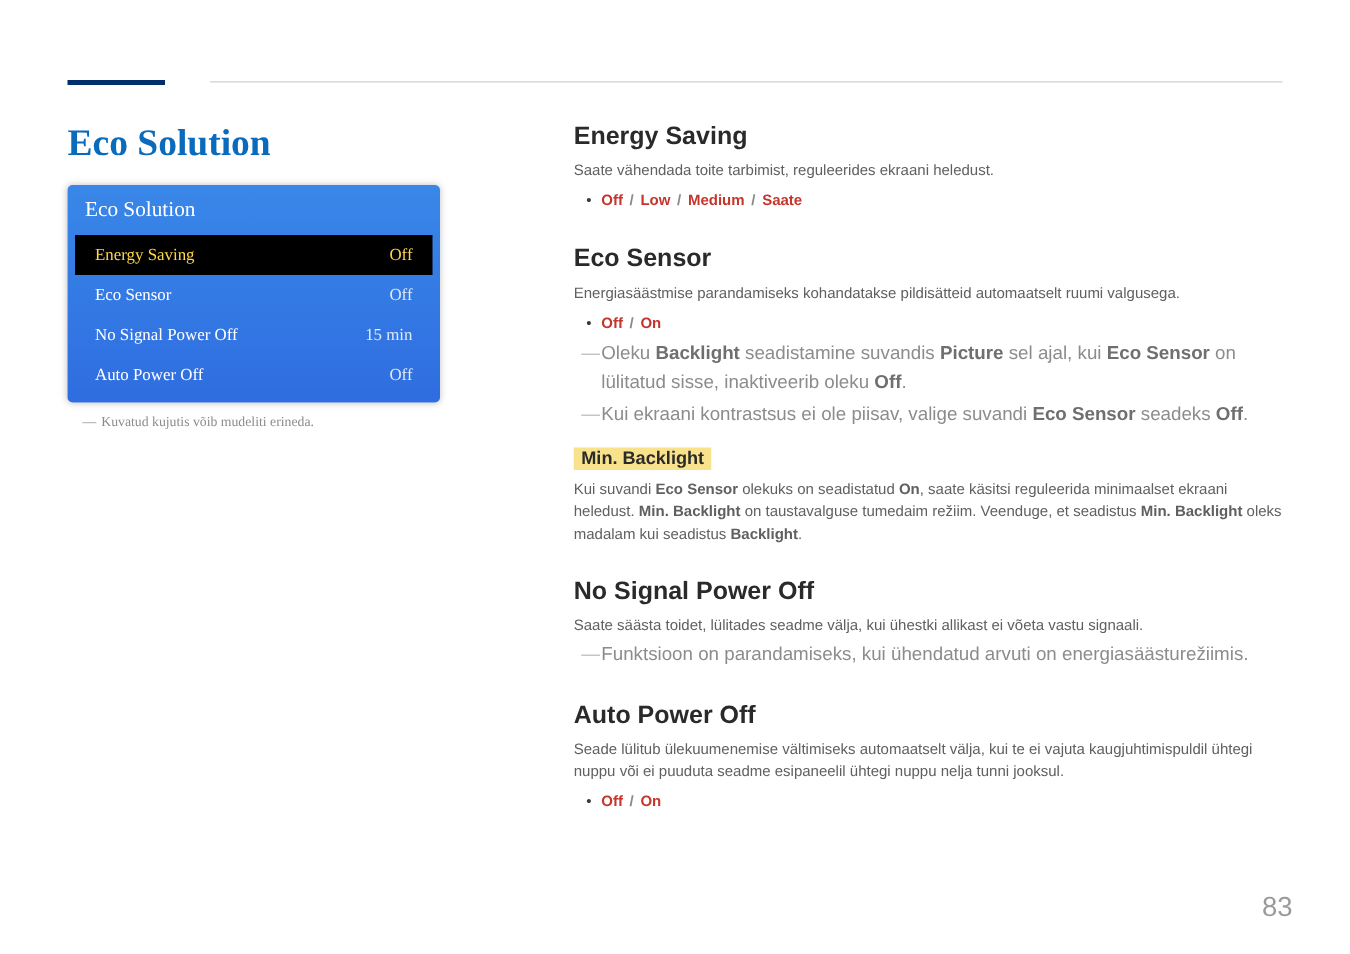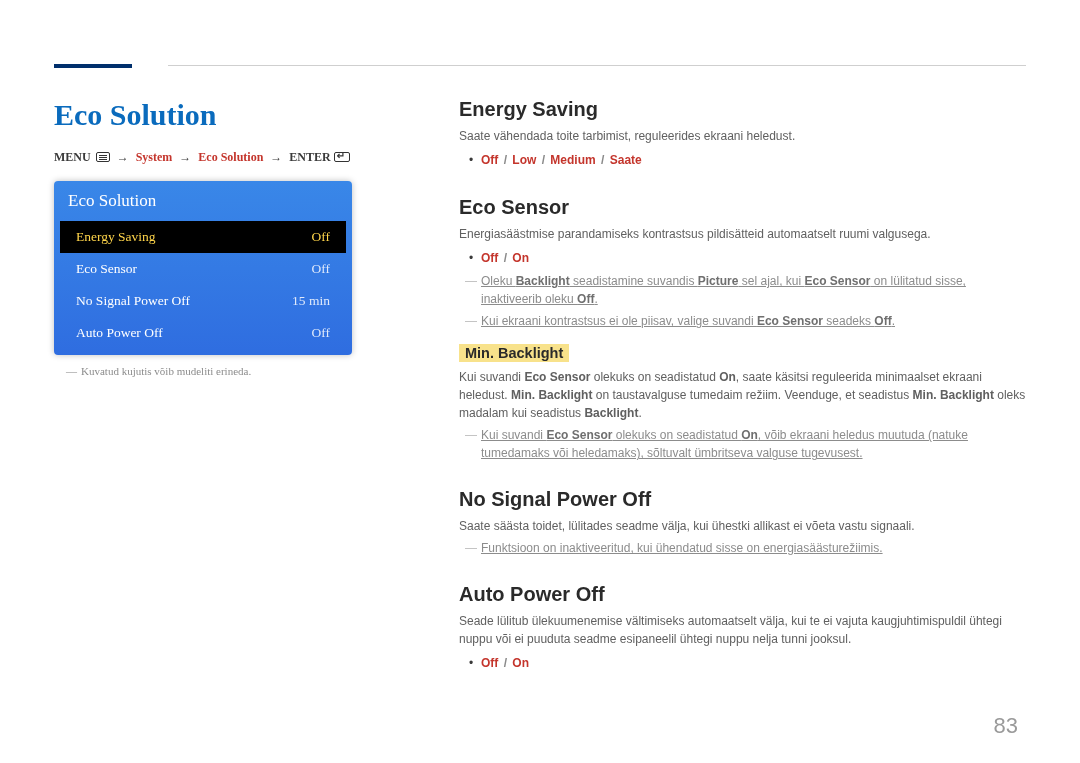--- a/index.html
+++ b/index.html
@@ -101,51 +101,40 @@
   ul.bullets{ list-style:none; margin-top:6px; }
   ul.bullets li{
     font-size:12px; color:#606060; line-height:1.6; padding-left:22px; position:relative;
   }
   ul.bullets li::before{
     content:"•"; position:absolute; left:10px; top:0; color:#3a3a3a;
   }
   .opt-red{ color:#c4352c; font-weight:700; }
   .opt-sep{ color:#8a8a8a; font-weight:700; margin:0 2px; }
   .note-line{
-    font-size:12px; color:#8c8c8c; line-height:1.5; padding-left:22px; position:relative; margin-top:4px;text-decoration:underline;
+    font-size:15px; color:#8c8c8c; line-height:1.5; padding-left:22px; position:relative; margin-top:4px;
   }
   .note-line::before{
     content:"―"; position:absolute; left:6px; top:0; color:#bdbdbd;
   }
   .note-line b{ color:#6f6f6f; font-weight:700; }
   .page-num{
-    position:absolute; bottom:24px; right:62px; font-size:22px; color:#9a9a9a;
+    position:absolute; bottom:24px; right:46px; font-size:22px; color:#9a9a9a;
   }
 </style>
 </head>
 <body>
 
 <div class="top-accent"></div>
 <div class="top-rule"></div>
 
 <div class="page">
   <div class="left-col">
     <div class="page-title">Eco Solution</div>
 
-    <div class="breadcrumb">
-      <span>MENU</span>
-      <span class="menu-icon"></span>
-      <span class="arrow">→</span>
-      <span class="red">System</span>
-      <span class="arrow">→</span>
-      <span class="red">Eco Solution</span>
-      <span class="arrow">→</span>
-      <span>ENTER</span>
-      <span class="enter-icon"></span>
-    </div>
 
     <div class="osd-panel">
       <div class="osd-title">Eco Solution</div>
       <div class="osd-row selected">
         <span>Energy Saving</span>
         <span class="osd-val">Off</span>
       </div>
       <div class="osd-row">
         <span>Eco Sensor</span>
         <span class="osd-val">Off</span>
@@ -173,48 +162,45 @@
       <li>
         <span class="opt-red">Off</span><span class="opt-sep"> / </span>
         <span class="opt-red">Low</span><span class="opt-sep"> / </span>
         <span class="opt-red">Medium</span><span class="opt-sep"> / </span>
         <span class="opt-red">Saate</span>
       </li>
     </ul>
 
     
     <div class="h2 spaced">Eco Sensor</div>
-    <p class="body">Energiasäästmise parandamiseks kontrastsus pildisätteid automaatselt ruumi valgusega.</p>
+    <p class="body">Energiasäästmise parandamiseks kohandatakse pildisätteid automaatselt ruumi valgusega.</p>
     <ul class="bullets">
       <li>
         <span class="opt-red">Off</span><span class="opt-sep"> / </span>
         <span class="opt-red">On</span>
       </li>
     </ul>
     <div class="note-line">
       <span>Oleku </span><b>Backlight</b><span> seadistamine suvandis </span><b>Picture</b><span> sel ajal, kui </span><b>Eco Sensor</b><span> on lülitatud sisse, inaktiveerib oleku </span><b>Off</b><span>.</span>
     </div>
     <div class="note-line">
       <span>Kui ekraani kontrastsus ei ole piisav, valige suvandi </span><b>Eco Sensor</b><span> seadeks </span><b>Off</b><span>.</span>
     </div>
     
     <style>.note-line + .note-line[style]{margin-top:0}.note-line[style]::before{content:"";}</style>
 
     <div class="h3-highlight">Min. Backlight</div>
     <p class="body">
       <span>Kui suvandi </span><b>Eco Sensor</b><span> olekuks on seadistatud </span><b>On</b><span>, saate käsitsi reguleerida minimaalset ekraani heledust. </span><b>Min. Backlight</b><span> on taustavalguse tumedaim režiim. Veenduge, et seadistus </span><b>Min. Backlight</b><span> oleks madalam kui seadistus </span><b>Backlight</b><span>.</span>
     </p>
-    <div class="note-line">
-      <span>Kui suvandi </span><b>Eco Sensor</b><span> olekuks on seadistatud </span><b>On</b><span>, võib ekraani heledus muutuda (natuke tumedamaks või heledamaks), sõltuvalt ümbritseva valguse tugevusest.</span>
-    </div>
 
     
     <div class="h2 spaced">No Signal Power Off</div>
     <p class="body">Saate säästa toidet, lülitades seadme välja, kui ühestki allikast ei võeta vastu signaali.</p>
-    <div class="note-line">Funktsioon on inaktiveeritud, kui ühendatud sisse on energiasäästurežiimis.</div>
+    <div class="note-line">Funktsioon on parandamiseks, kui ühendatud arvuti on energiasäästurežiimis.</div>
 
     
     <div class="h2 spaced">Auto Power Off</div>
     <p class="body">Seade lülitub ülekuumenemise vältimiseks automaatselt välja, kui te ei vajuta kaugjuhtimispuldil ühtegi nuppu või ei puuduta seadme esipaneelil ühtegi nuppu nelja tunni jooksul.</p>
     <ul class="bullets">
       <li>
         <span class="opt-red">Off</span><span class="opt-sep"> / </span>
         <span class="opt-red">On</span>
       </li>
     </ul>

